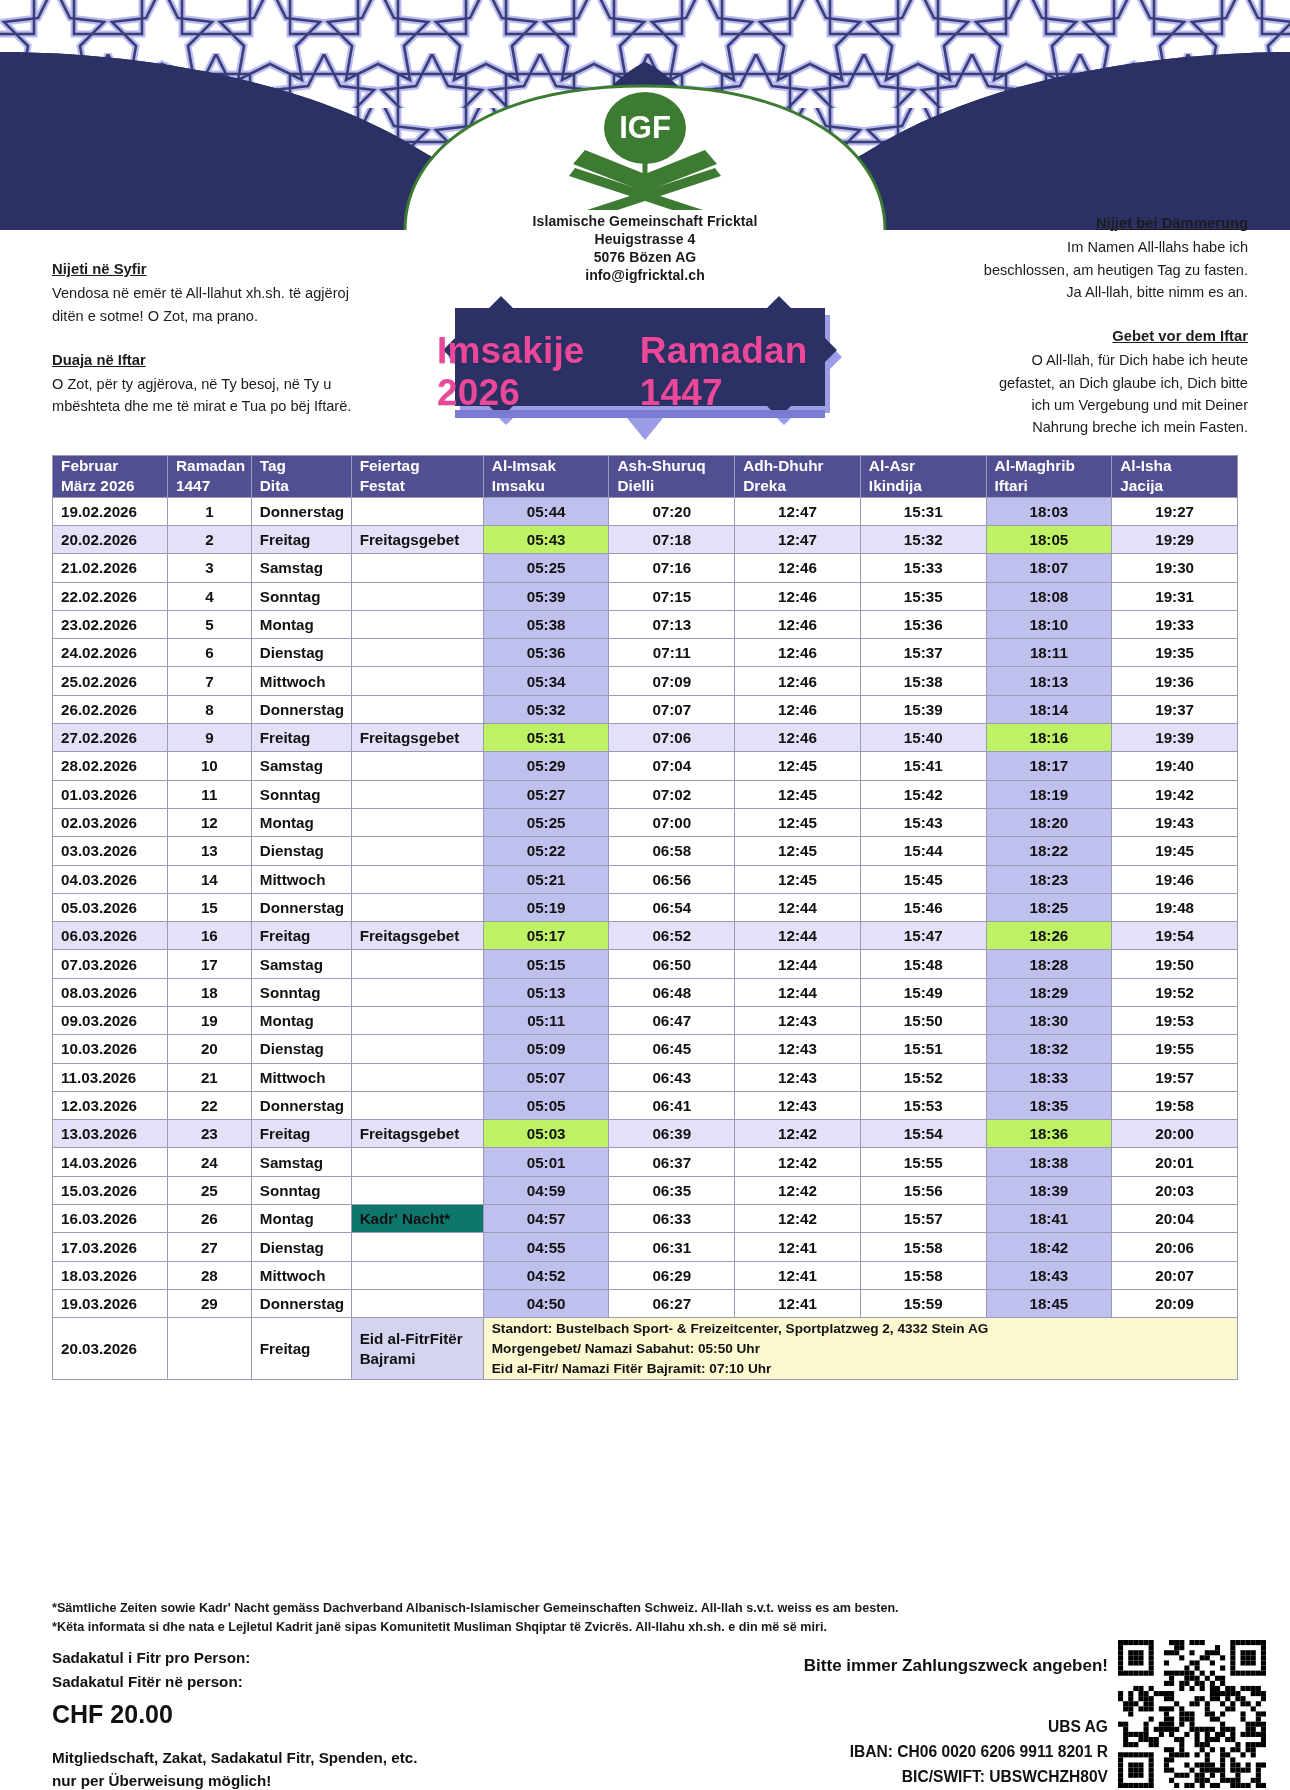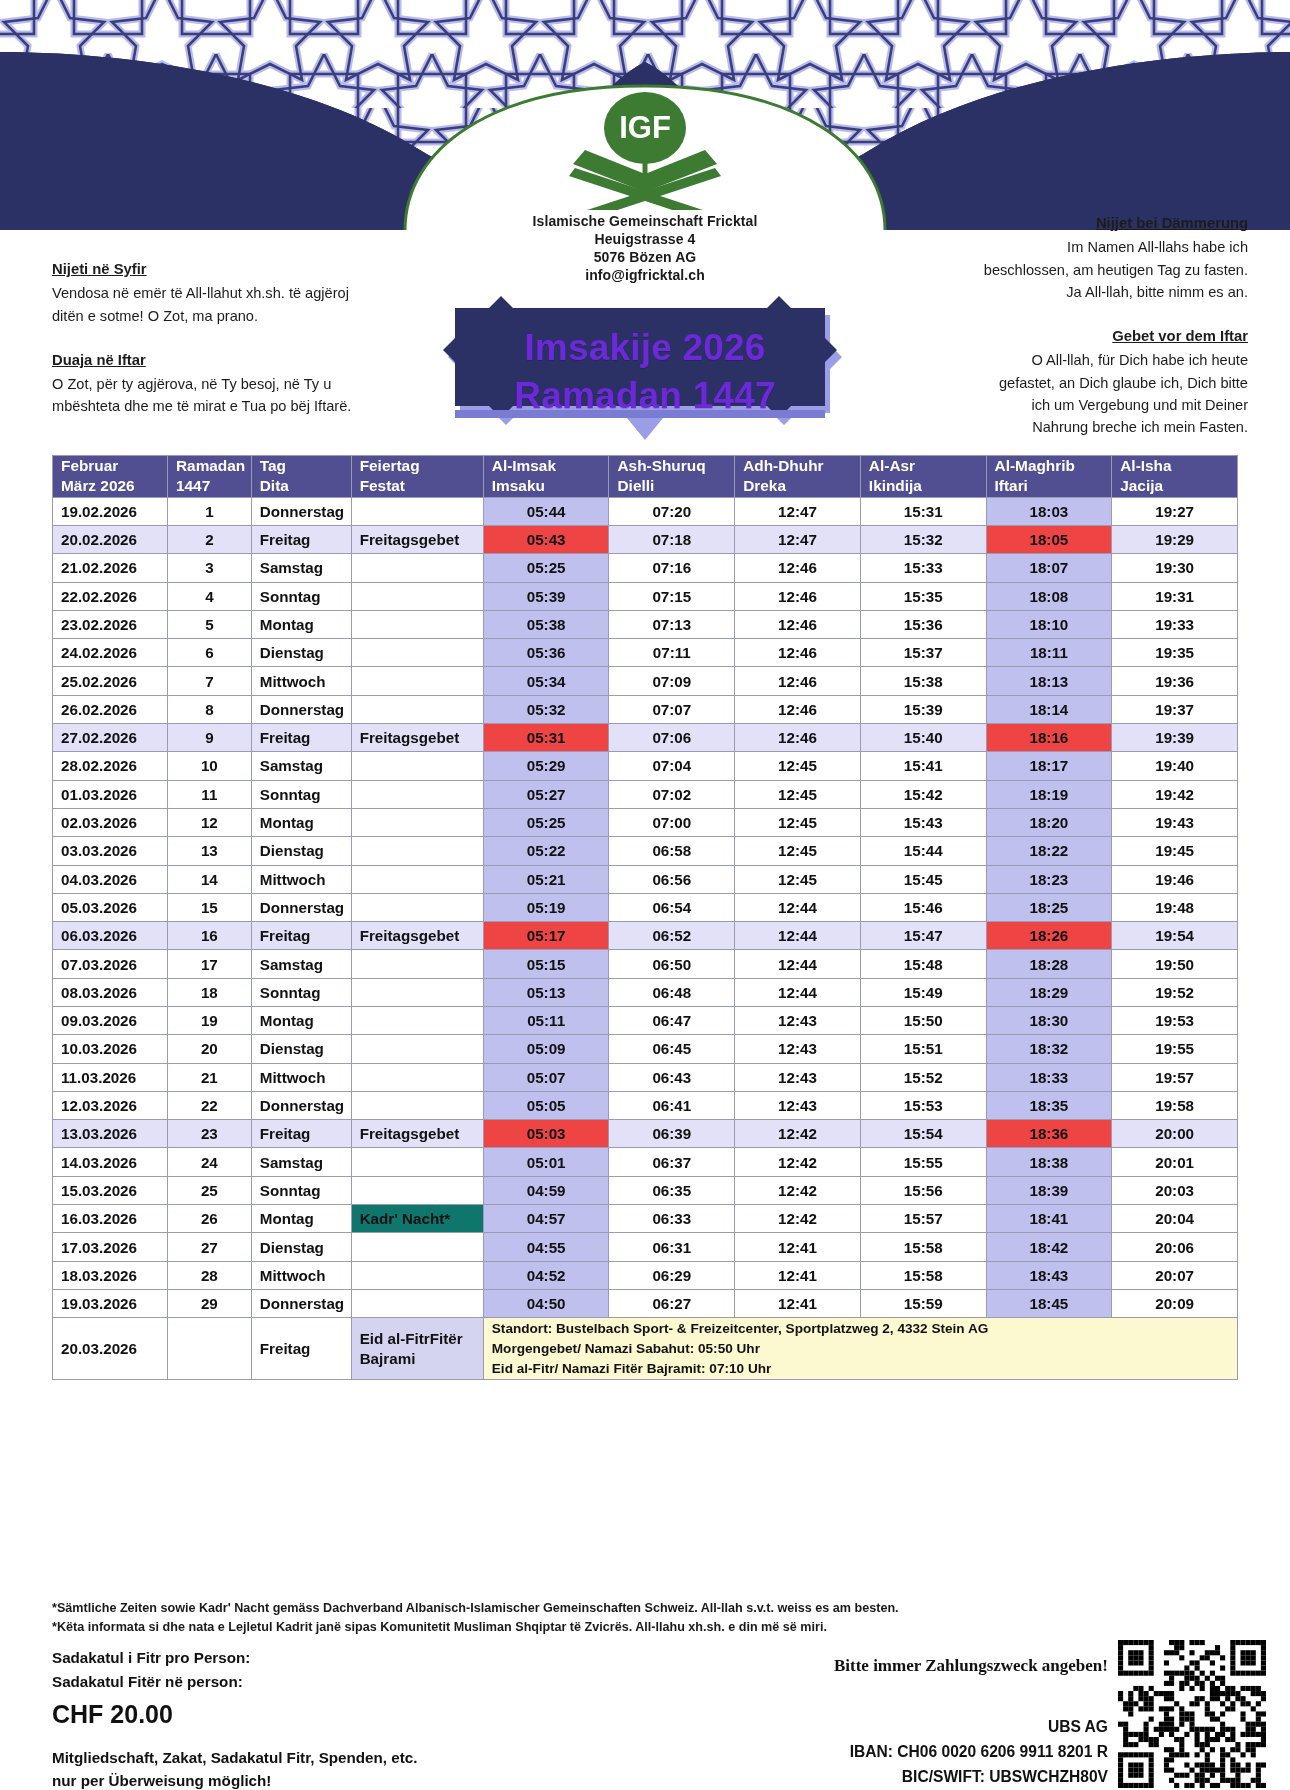--- a/index.html
+++ b/index.html
@@ -45,23 +45,23 @@
   .side-p:last-child { margin-bottom:0; }
 
   
   .plaque-wrap {
     position:absolute; left:50%; transform:translateX(-50%);
     top:296px; width:416px; height:152px;
   }
   .plaque-svg { position:absolute; inset:0; width:100%; height:100%; }
   .plaque-text {
     position:absolute; inset:0;
-    display:flex; flex-direction:column; align-items:center; justify-content:center;
+    display:flex; flex-direction:row; align-items:center; justify-content:center;
     gap:6px;
-    color:#6d28d9; font-weight:bold; font-size:37px; letter-spacing:.2px;
+    color:#ec4899; font-weight:bold; font-size:37px; letter-spacing:.2px;
     text-shadow:0 1px 1px rgba(0,0,0,.18);
     pointer-events:none;
   }
 
   
   .tbl-wrap { position:absolute; left:52px; top:455px; width:1186px; }
   table.imsak {
     border-collapse:collapse; width:1186px;
     font-size:15.2px; font-weight:bold; color:#111;
     table-layout:fixed;
@@ -93,21 +93,21 @@
   col.c-time { width:117px; }
 
   td.date { text-align:left; padding-left:9px; }
   td.num  { text-align:center; }
   td.tag  { text-align:left; padding-left:9px; }
   td.fest { text-align:left; padding-left:9px; }
   td.t    { text-align:center; }
 
   tr.alt td { background:#e2e1f7; }
   td.hl       { background:#c0c0ee; }
-  tr.alt td.hl{ background:#ef4444; }
+  tr.alt td.hl{ background:#bef264; }
   td.kadr     { background:#0f766e; }
 
   
   tr.eid td { height:62px; }
   td.eid-label { background:#d5d4f0; text-align:left; padding-left:9px; line-height:1.3; }
   td.eid-info {
     background:#fcf8cf; text-align:left; padding:5px 9px;
     font-size:13.6px; line-height:1.45; font-weight:bold;
   }
   td.eid-info span { display:block; white-space:nowrap; }
@@ -124,21 +124,21 @@
     position:absolute; left:52px; top:1646px; width:560px;
     font-size:15.2px; font-weight:bold; color:#111; line-height:1.55;
   }
   .foot-left .amount { font-size:25px; font-weight:bold; margin:2px 0 12px 0; display:block; }
   .foot-left span.l { display:block; }
 
   .foot-right {
     position:absolute; right:182px; top:1652px; width:460px;
     text-align:right; font-size:15.6px; font-weight:bold; color:#111; line-height:1.62;
   }
-  .foot-right .hl-line { font-size:17px; margin-bottom:34px; display:block;font-family:Liberation Serif, serif; }
+  .foot-right .hl-line { font-size:17px; margin-bottom:34px; display:block; }
   .foot-right span.l { display:block; }
 
   .qr { position:absolute; right:24px; top:1640px; width:148px; height:148px; }
 </style>
 </head>
 <body>
 
 <div class="header-band">
   <svg class="pattern-svg" viewBox="0 0 1290 210" preserveAspectRatio="none">
     <defs>

